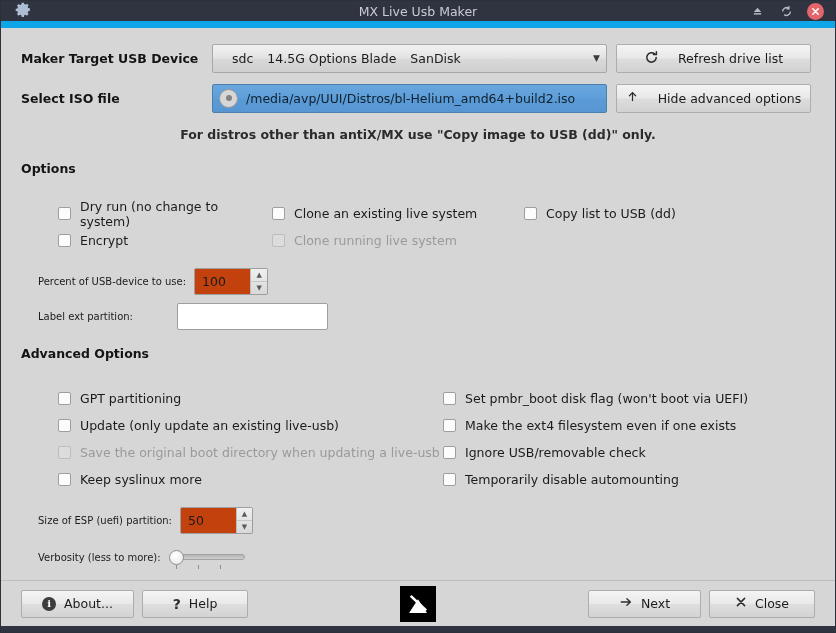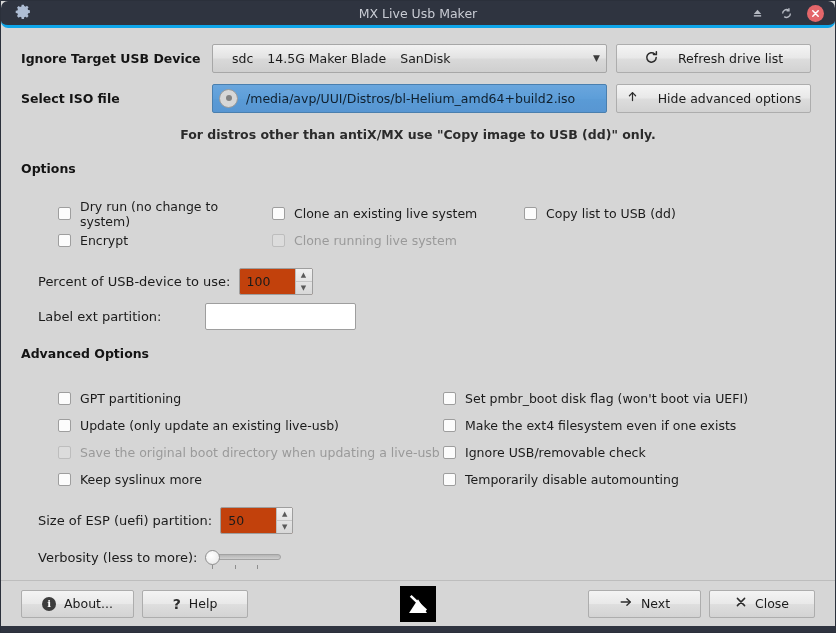--- a/index.html
+++ b/index.html
@@ -22,22 +22,21 @@
     border: 1px solid #2b303b;
   }
 
   
   .titlebar {
     height: 27px; flex: 0 0 27px;
     background: #2f3440;
     display: flex; align-items: center;
     position: relative;
     box-sizing: border-box;
-    border-bottom: 3px solid #0ea5e9;
-    border-radius: 7px;
+    border-bottom: 7px solid #0ea5e9;
   }
   .tb-left { width: 44px; display: flex; align-items: center; justify-content: center; }
   .tb-title {
     position: absolute; left: 0; right: 0; text-align: center;
     color: #c9ccd4; font-size: 12.5px;
     pointer-events: none;
   }
   .tb-right {
     margin-left: auto; display: flex; align-items: center; gap: 12px;
     padding-right: 11px;
@@ -163,21 +162,21 @@
   .opt-c1 { width: 251px; flex: 0 0 251px; padding-left: 37px; box-sizing: border-box; }
   .opt-c2 { width: 252px; flex: 0 0 252px; }
   .opt-c3 { flex: 1 1 auto; }
 
   
   .adv-c1 { width: 422px; flex: 0 0 422px; padding-left: 37px; box-sizing: border-box; }
   .adv-c2 { flex: 1 1 auto; }
 
   
   .inline-row { display: flex; align-items: center; }
-  .inline-label { font-size: 13px; color: #1b1b1b; }
+  .inline-label { font-size: 10px; color: #1b1b1b; }
   .spin {
     height: 27px; box-sizing: border-box;
     display: flex; align-items: stretch;
     background: #c2410c;
     border: 1px solid #9e9e9e;
     border-radius: 2px;
     margin-left: 8px;
   }
   .spin .val {
     display: flex; align-items: center;
@@ -306,24 +305,24 @@
         <svg width="9" height="9" viewBox="0 0 10 10" stroke="#ffffff" stroke-width="1.7" stroke-linecap="round">
           <path d="M2 2 8 8M8 2 2 8"></path>
         </svg>
       </div>
     </div>
   </div>
 
   <div class="content">
 
     <div class="row toprow1">
-      <div class="field-label lbl-bold">Ignore Target USB Device</div>
+      <div class="field-label lbl-bold">Maker Target USB Device</div>
       <div class="combo">
         <span class="dev">sdc</span>
-        <span class="size">14.5G Maker Blade</span>
+        <span class="size">14.5G Options Blade</span>
         <span class="vendor">SanDisk</span>
         <span class="combo-arrow">▼</span>
       </div>
       <div class="btn btn-right">
         <span>
           <svg width="15" height="15" viewBox="0 0 16 16" fill="none" stroke="#2b2b2b" stroke-width="1.6" stroke-linecap="round">
             <path d="M13 8a5 5 0 1 1-1.6-3.7"></path>
             <path d="M13.2 1.8v3.1h-3.1"></path>
           </svg>
         </span>

